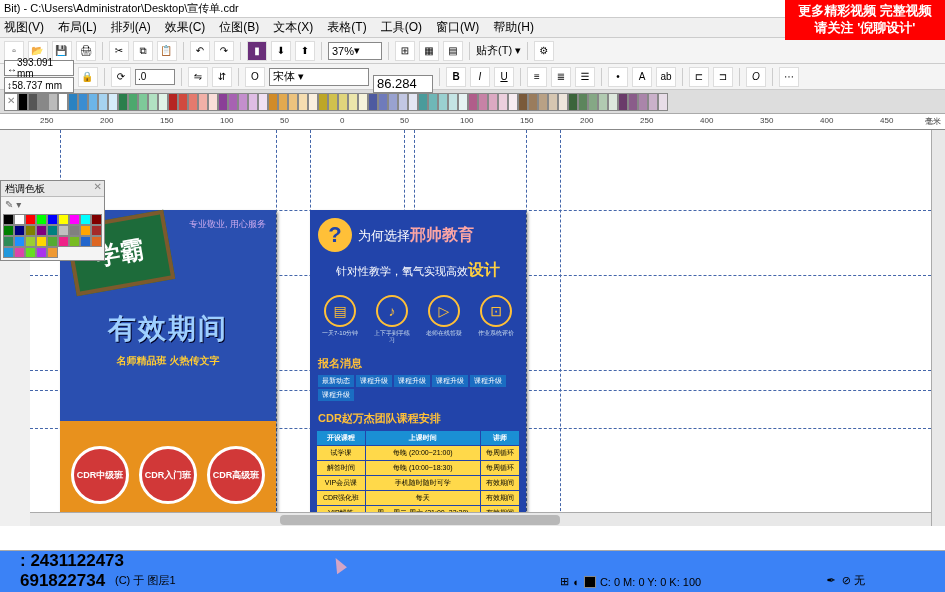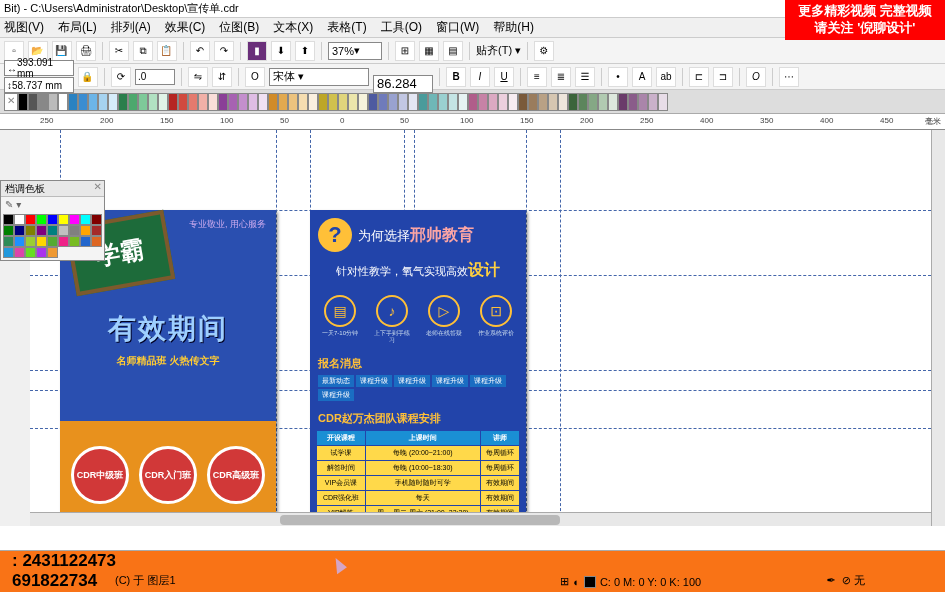--- a/index.html
+++ b/index.html
@@ -55,21 +55,21 @@
 .tbl tr:nth-child(even) td { background: #cce566; }
 .tbl tr:nth-child(odd) td { background: #ffd94a; }
 .dock-palette { position: absolute; left: 0; top: 180px; width: 105px; background: #f4f4f4; border: 1px solid #888; z-index: 50; }
 .dock-title { height: 16px; background: #e8e8e8; border-bottom: 1px solid #bbb; font-size: 10px; padding: 1px 4px; position: relative; }
 .dock-title .x { position: absolute; right: 2px; top: 0; font-size: 10px; color: #888; }
 .dock-swatches { display: flex; flex-wrap: wrap; padding: 2px; }
 .dsw { width: 11px; height: 11px; border: 1px solid #888; }
 .scroll-h { position: absolute; left: 30px; right: 14px; bottom: 0; height: 14px; background: #e8e8e8; border-top: 1px solid #aaa; }
 .scroll-thumb { position: absolute; left: 250px; top: 2px; width: 280px; height: 10px; background: #b8b8b8; border-radius: 4px; }
 .scroll-v { position: absolute; right: 0; top: 0; width: 14px; bottom: 0; background: #e8e8e8; border-left: 1px solid #aaa; }
-.status-bar { position: absolute; bottom: 0; left: 0; right: 0; height: 42px; background: #f97316; border-top: 1px solid #aaa; font-size: 12px; padding: 0 12px; }
+.status-bar { position: absolute; bottom: 0; left: 0; right: 0; height: 42px; background: #3b82f6; border-top: 1px solid #aaa; font-size: 12px; padding: 0 20px; }
 .status-bar .big1 { font-size: 17px; font-weight: bold; color: #000; display: block; }
 .status-bar .big2 { font-size: 17px; font-weight: bold; color: #000; }
 .status-right { position: absolute; right: 80px; bottom: 4px; font-size: 11px; display: flex; align-items: center; gap: 6px; }
 .cursor-ptr { position: absolute; left: 332px; bottom: 20px; width: 0; height: 0; border-left: 8px solid transparent; border-right: 4px solid transparent; border-bottom: 14px solid #d4a5c5; transform: rotate(-35deg); }
 .status-cmyk { position: absolute; left: 560px; bottom: 4px; display: flex; align-items: center; gap: 4px; font-size: 11px; }
 .black-sq { width: 12px; height: 12px; background: #000; border: 1px solid #888; }
 .layer-txt { position: absolute; left: 115px; bottom: 4px; font-size: 11px; }
 </style>
 </head>
 <body>

